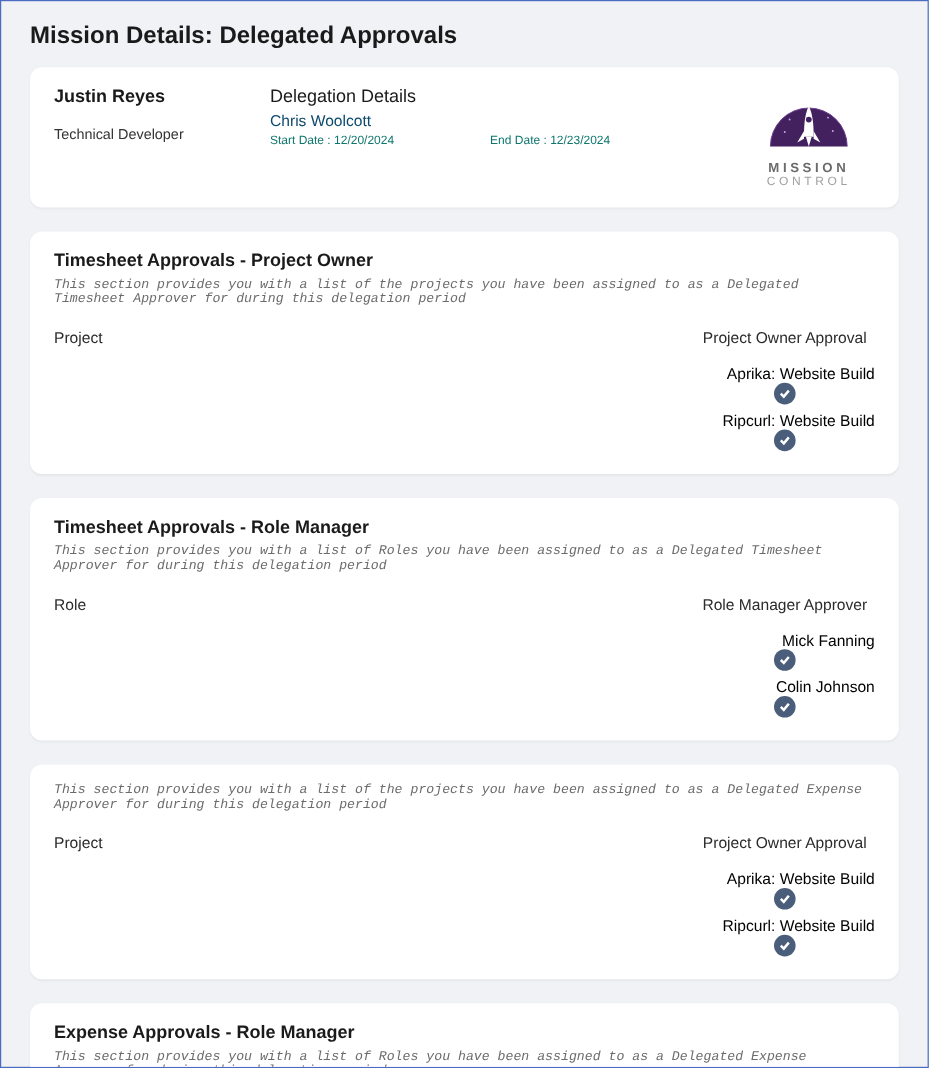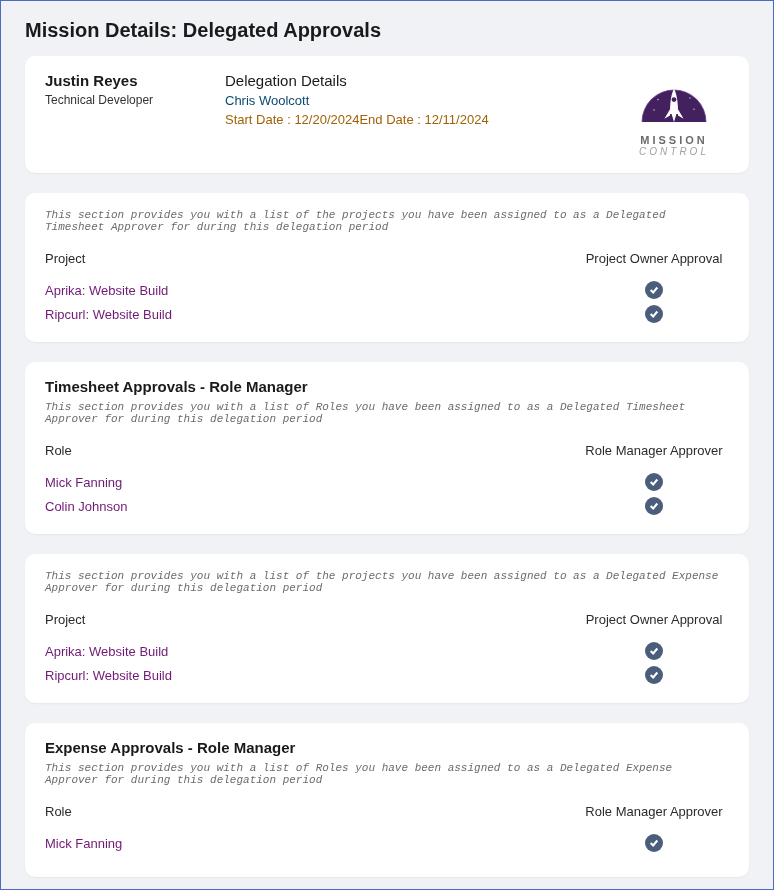--- a/index.html
+++ b/index.html
@@ -27,44 +27,43 @@
   }
   .header-card {
     display: flex;
     align-items: flex-start;
     gap: 30px;
     position: relative;
     justify-content: center;
   }
   .user-col { flex: 0 0 150px; }
   .user-name { font-size: 15px; font-weight: 600; color: #1a1a1a; }
-  .user-title { font-size: 12px; color: #333; margin-top: 4px; }
+  .user-title { font-size: 12px; color: #333; margin-top: 16px; }
   .deleg-col { flex: 1; }
   .deleg-heading { font-size: 15px; font-weight: 400; color: #1a1a1a; margin-bottom: 4px; }
   .deleg-name { font-size: 13px; color: #0c4a6e; margin-bottom: 4px; }
-  .date-row { display: flex; font-size: 13px; color: #a16207; }
+  .date-row { display: flex; gap: 80px; font-size: 10px; color: #0f766e; }
   .logo-col { flex: 0 0 110px; text-align: center; }
   .logo-wrap {
     display: flex;
     flex-direction: column;
     align-items: center;
   }
   .logo-wrap svg { width: 80px; height: 60px; }
   .logo-text-line1 {
     font-size: 11px;
     letter-spacing: 3px;
     color: #6b6b6b;
     margin-top: 2px;
     font-weight: 600;
   }
   .logo-text-line2 {
     font-size: 10px;
     letter-spacing: 3px;
     color: #a0a0a0;
-    font-style: italic;
   }
   .section-title {
     font-size: 15px;
     font-weight: 600;
     color: #1a1a1a;
     margin-bottom: 6px;
   }
   .section-desc {
     font-size: 11px;
     font-style: italic;
@@ -76,24 +75,25 @@
     display: flex;
     justify-content: space-between;
     font-size: 13px;
     font-weight: 400;
     color: #2b2b2b;
     margin-bottom: 12px;
   }
   .tbl-row {
     display: flex;
     justify-content: space-between;
-    align-items: center;
+    align-items: flex-end;
     font-size: 13px;
-    color: #701a75;
+    color: #000000;
     padding: 3px 0;
+    flex-direction: column;
   }
   .approval-col { width: 150px; text-align: center; }
   .check-badge {
     display: inline-flex;
     width: 18px;
     height: 18px;
     border-radius: 50%;
     background: #4a5d7a;
     align-items: center;
     justify-content: center;
@@ -108,21 +108,21 @@
 <div class="card header-card">
   <div class="user-col">
     <div class="user-name">Justin Reyes</div>
     <div class="user-title">Technical Developer</div>
   </div>
   <div class="deleg-col">
     <div class="deleg-heading">Delegation Details</div>
     <div class="deleg-name">Chris Woolcott</div>
     <div class="date-row">
       <span><span>Start Date :</span> <span>12/20/2024</span></span>
-      <span><span>End Date :</span> <span>12/11/2024</span></span>
+      <span><span>End Date :</span> <span>12/23/2024</span></span>
     </div>
   </div>
   <div class="logo-col">
     <div class="logo-wrap">
       <svg viewBox="0 0 100 70">
         <path d="M10 60 A40 40 0 0 1 90 60 Z" fill="#42215e"></path>
         <path d="M10 60 A40 40 0 0 1 90 60" fill="none" stroke="#6b3b8f" stroke-width="1"></path>
         <g fill="#fff">
           <path d="M50 18 C45 28 45 42 45 50 L55 50 C55 42 55 28 50 18 Z"></path>
           <circle cx="50" cy="32" r="3" fill="#42215e"></circle>
@@ -135,20 +135,21 @@
         <circle cx="25" cy="45" r="1" fill="#c9a8e6"></circle>
         <circle cx="75" cy="44" r="1" fill="#c9a8e6"></circle>
       </svg>
       <div class="logo-text-line1">MISSION</div>
       <div class="logo-text-line2">CONTROL</div>
     </div>
   </div>
 </div>
 
 <div class="card">
+  <div class="section-title">Timesheet Approvals - Project Owner</div>
   <div class="section-desc">This section provides you with a list of the projects you have been assigned to as a Delegated Timesheet Approver for during this delegation period</div>
   <div class="tbl-head">
     <span>Project</span>
     <span class="approval-col">Project Owner Approval</span>
   </div>
   <div class="tbl-row">
     <span>Aprika: Website Build</span>
     <span class="approval-col"><span class="check-badge">
           <svg viewBox="0 0 12 12">
             <path d="M2 6 L5 9 L10 3"></path>

